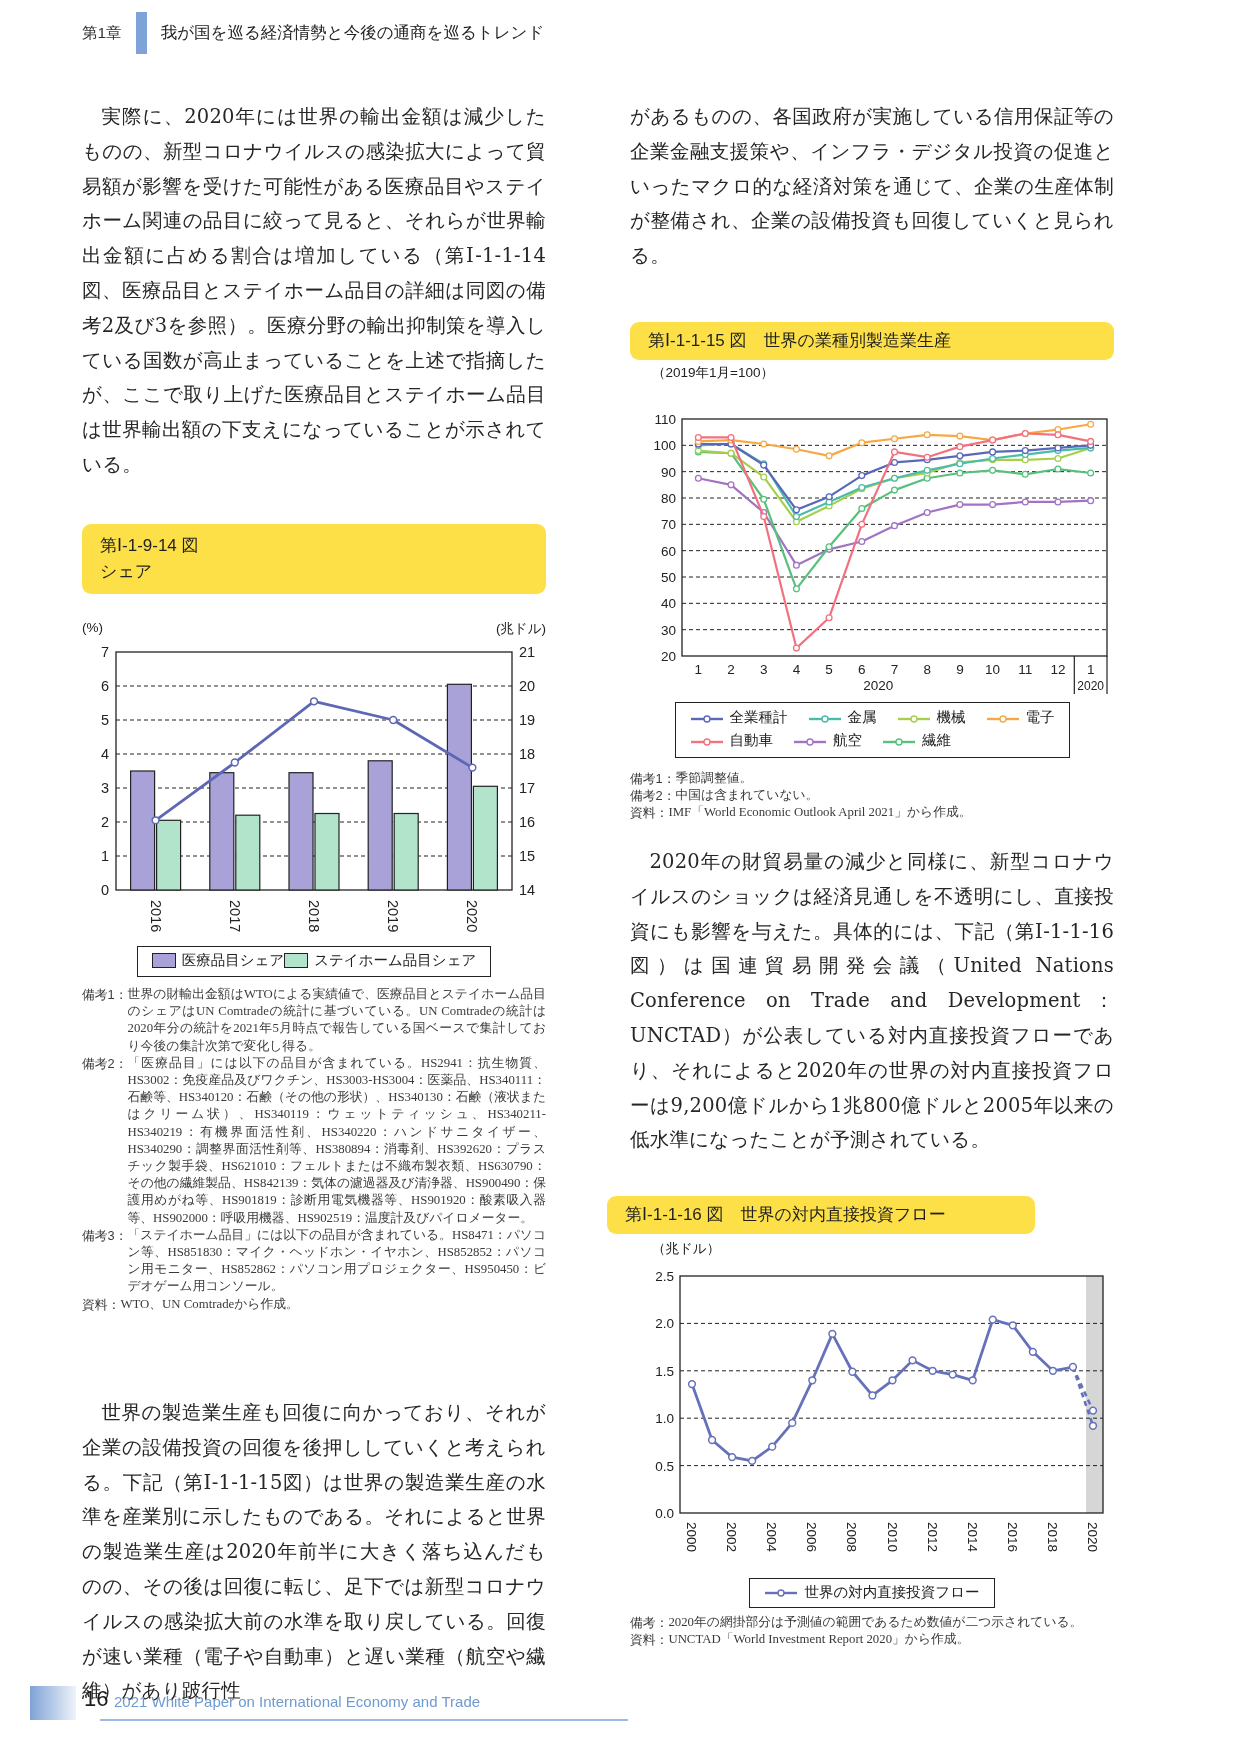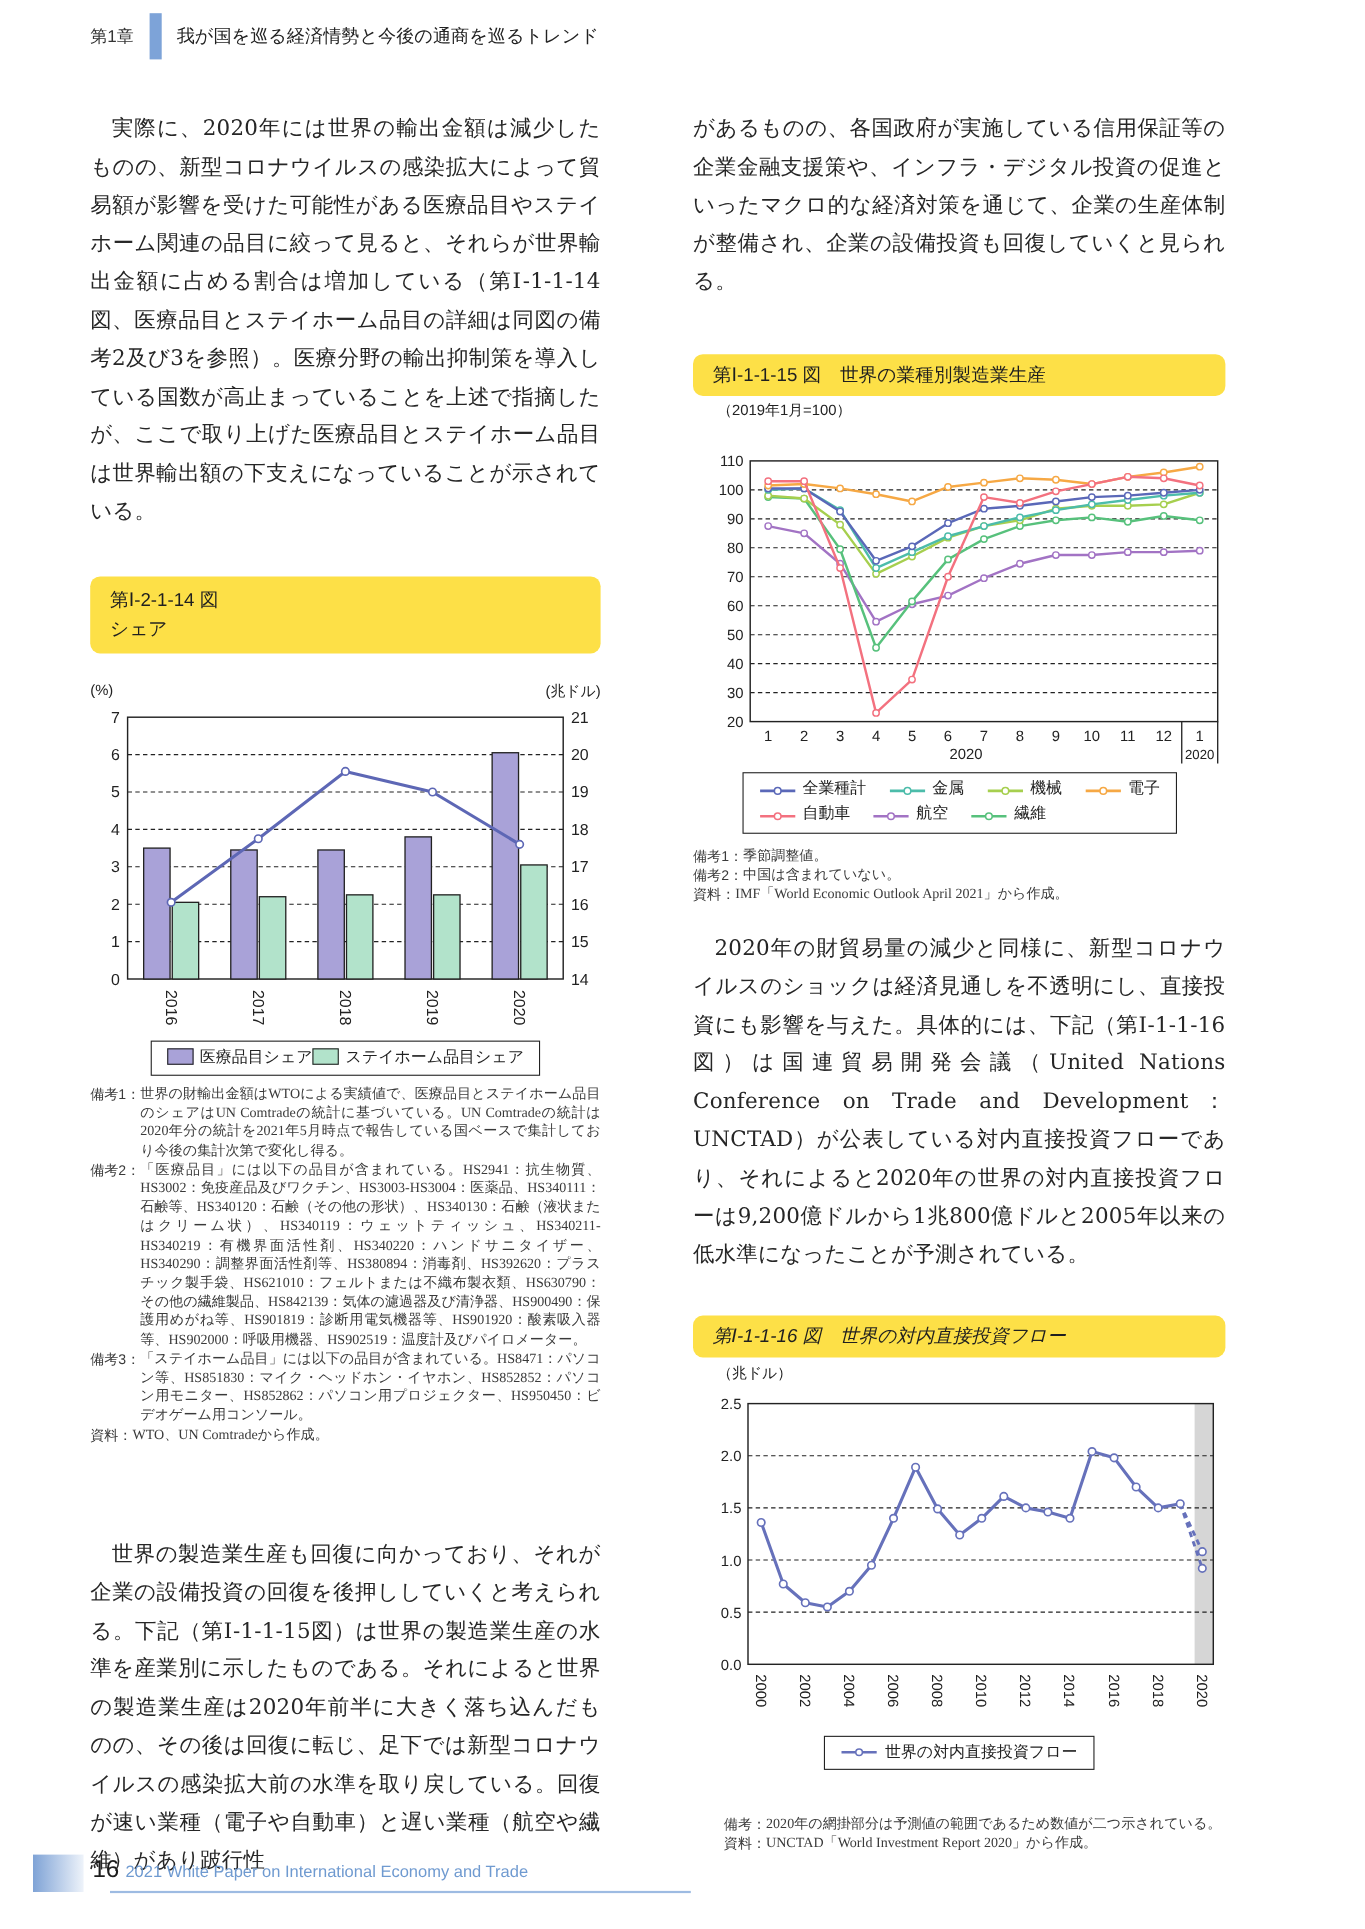--- a/index.html
+++ b/index.html
@@ -49,21 +49,21 @@
 
   <header class="chapter-header">
     <span class="chapter-label">第1章</span>
     <span class="chapter-bar"></span>
     <span class="chapter-title">我が国を巡る経済情勢と今後の通商を巡るトレンド</span>
   </header>
 
   <p class="body-text indent" style="left:82px;top:100px;width:464px;">実際に、2020年には世界の輸出金額は減少したものの、新型コロナウイルスの感染拡大によって貿易額が影響を受けた可能性がある医療品目やステイホーム関連の品目に絞って見ると、それらが世界輸出金額に占める割合は増加している（第Ⅰ-1-1-14図、医療品目とステイホーム品目の詳細は同図の備考2及び3を参照）。医療分野の輸出抑制策を導入している国数が高止まっていることを上述で指摘したが、ここで取り上げた医療品目とステイホーム品目は世界輸出額の下支えになっていることが示されている。</p>
 
   <div class="fig-titlebox multi" style="left:82px;top:524px;width:464px;">
-    <div>第Ⅰ-2-1-14 図</div>
+    <div>第Ⅰ-1-9-14 図</div>
     <div>シェア</div>
   </div>
 
   <div class="axis-labels-row" style="left:82px;top:620px;width:464px;">
     <span>(%)</span>
     <span>(兆ドル)</span>
   </div>
 
   <div class="chart-holder" id="chart14" style="left:82px;top:638px;">
       <svg width="464" height="304" viewBox="0 0 464 304">
@@ -354,21 +354,21 @@
         <span class="note-text">中国は含まれていない。</span>
       </div>
       <div class="note-row">
         <span class="note-label">資料：</span>
         <span class="note-text">IMF「World Economic Outlook April 2021」から作成。</span>
       </div>
     </div>
 
   <p class="body-text indent" style="left:630px;top:845px;width:484px;">2020年の財貿易量の減少と同様に、新型コロナウイルスのショックは経済見通しを不透明にし、直接投資にも影響を与えた。具体的には、下記（第Ⅰ-1-1-16図）は国連貿易開発会議（United Nations Conference on Trade and Development：UNCTAD）が公表している対内直接投資フローであり、それによると2020年の世界の対内直接投資フローは9,200億ドルから1兆800億ドルと2005年以来の低水準になったことが予測されている。</p>
 
-  <div class="fig-titlebox single" style="left:630px;top:1196px;width:484px;font-style:italic;">第Ⅰ-1-1-16 図　世界の対内直接投資フロー</div>
+  <div class="fig-titlebox single" style="left:607px;top:1196px;width:428px;">第Ⅰ-1-1-16 図　世界の対内直接投資フロー</div>
   <div class="fig-subtitle" style="left:652px;top:1240px;">（兆ドル）</div>
   <div class="chart-holder" id="chart16" style="left:630px;top:1260px;">
       <svg width="484" height="314" viewBox="0 0 484 314">
         <rect x="456" y="16" width="17" height="237" fill="#d6d6d6"></rect>
         <line x1="50" y1="205.6" x2="473" y2="205.6" stroke="#222" stroke-width="1" stroke-dasharray="4 3"></line>
         <line x1="50" y1="158.2" x2="473" y2="158.2" stroke="#222" stroke-width="1" stroke-dasharray="4 3"></line>
         <line x1="50" y1="110.80000000000001" x2="473" y2="110.80000000000001" stroke="#222" stroke-width="1" stroke-dasharray="4 3"></line>
         <line x1="50" y1="63.39999999999998" x2="473" y2="63.39999999999998" stroke="#222" stroke-width="1" stroke-dasharray="4 3"></line>
         <rect x="50" y="16" width="423" height="237" fill="none" stroke="#222" stroke-width="1.3"></rect>
         <text x="44" y="258" fill="#222" font-size="13.5" text-anchor="end">0.0</text>
@@ -417,21 +417,21 @@
     </div>
   <div class="legend-wrap" style="left:630px;top:1578px;width:484px;">
     <div class="legend-box lg-row" id="legend16"><span class="lg-item">
           <svg width="34" height="12" viewBox="0 0 34 12">
             <line x1="1" y1="6" x2="33" y2="6" stroke="#6671bb" stroke-width="2.4"></line>
             <circle cx="17" cy="6" r="3" fill="#fff" stroke="#6671bb" stroke-width="1.4"></circle>
           </svg>
           <span>世界の対内直接投資フロー</span>
         </span></div>
   </div>
-  <div class="notes" id="notes16" style="left:658px;top:1614px;width:484px;margin-top:36px;">
+  <div class="notes" id="notes16" style="left:630px;top:1614px;width:484px;">
       <div class="note-row">
         <span class="note-label">備考：</span>
         <span class="note-text">2020年の網掛部分は予測値の範囲であるため数値が二つ示されている。</span>
       </div>
       <div class="note-row">
         <span class="note-label">資料：</span>
         <span class="note-text">UNCTAD「World Investment Report 2020」から作成。</span>
       </div>
     </div>
 

